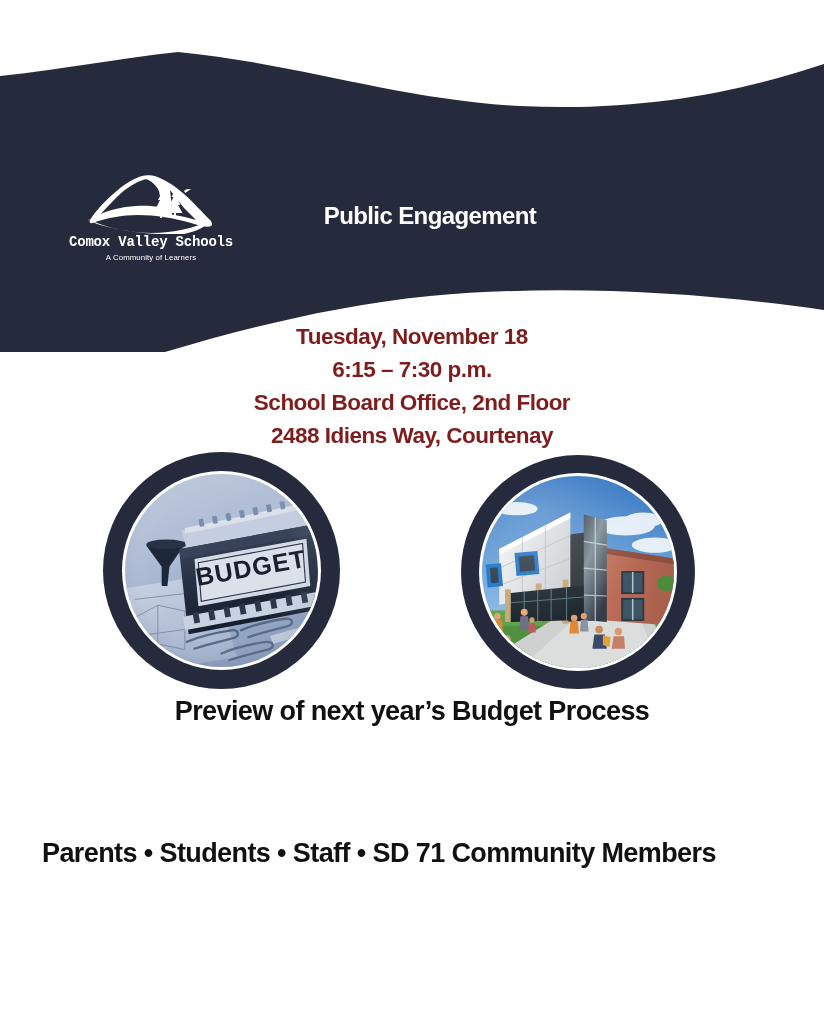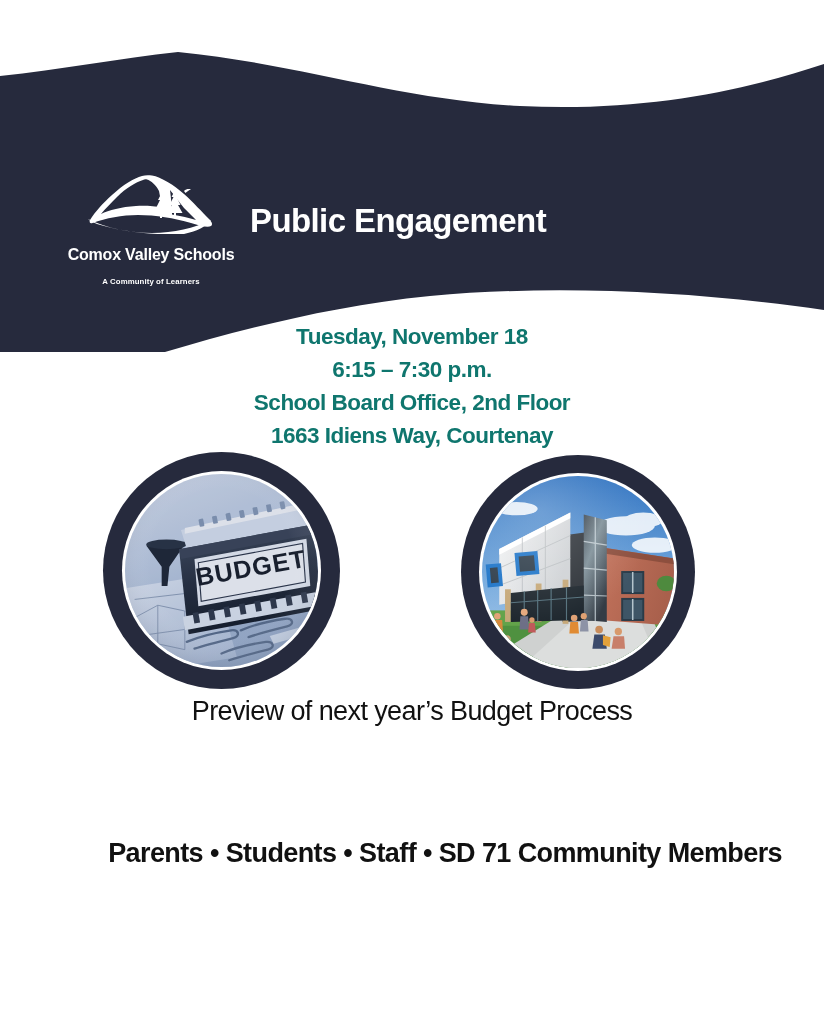--- a/index.html
+++ b/index.html
@@ -42,61 +42,61 @@
     text-align: center;
   }
   #logo-mark {
     width: 130px;
     height: 62px;
     margin: 0 auto;
     display: block;
   }
   #logo-name {
     color: #ffffff;
-    font-size: 16px;
+    font-size: 14px;
     font-weight: bold;
     letter-spacing: -0.2px;
-    margin-top: 12px;
+    margin-top: 0;
     white-space: nowrap;
-    font-family: Liberation Sans, sans-serif;
+    font-family: Liberation Mono, monospace;
   }
   #logo-tagline {
     color: #ffffff;
     font-size: 7.8px;
-    font-weight: bold;
+    font-weight: normal;
     letter-spacing: 0.1px;
-    margin-top: 13px;
+    margin-top: 3px;
     white-space: nowrap;
   }
 
   
   #headline {
     position: absolute;
     left: 250px;
     top: 203px;
     width: 360px;
-    text-align: left;
+    text-align: center;
     color: #ffffff;
-    font-size: 33px;
+    font-size: 24px;
     line-height: 1.08;
     font-weight: bold;
     letter-spacing: -0.6px;
   }
   #headline .line {
     display: block;
   }
 
   
   #details {
     position: absolute;
     left: 132px;
     top: 320px;
     width: 560px;
     text-align: center;
-    color: #0f766e;
+    color: #7f1d1d;
     font-size: 22.5px;
     line-height: 1.47;
     font-weight: bold;
     letter-spacing: -0.5px;
   }
   #details .line {
     display: block;
     white-space: nowrap;
   }
 
@@ -146,35 +146,35 @@
   
   #agenda {
     position: absolute;
     left: 42px;
     top: 692px;
     width: 740px;
     text-align: center;
     color: #111111;
     font-size: 27px;
     line-height: 1.42;
-    font-weight: normal;
+    font-weight: bold;
     letter-spacing: -0.6px;
   }
   #agenda .line {
     display: block;
     white-space: nowrap;
   }
 
   
   #audience {
     position: absolute;
     left: 42px;
     top: 838px;
     width: 740px;
-    text-align: right;
+    text-align: left;
     color: #111111;
     font-size: 27px;
     font-weight: bold;
     letter-spacing: -0.6px;
     white-space: nowrap;
   }
 </style>
 </head>
 <body>
 
@@ -234,21 +234,21 @@
   </div>
 
   <div id="headline">
     <span class="line">Public Engagement</span>
   </div>
 
   <div id="details">
     <span class="line">Tuesday, November 18</span>
     <span class="line">6:15 – 7:30 p.m.</span>
     <span class="line">School Board Office, 2nd Floor</span>
-    <span class="line">1663 Idiens Way, Courtenay</span>
+    <span class="line">2488 Idiens Way, Courtenay</span>
   </div>
 
   <div class="photo-circle" id="photo-budget">
     <div class="photo-inner-ring">
       <div class="photo-art">
         <svg viewBox="0 0 200 200" preserveAspectRatio="xMidYMid slice" aria-hidden="true">
           <defs>
             <linearGradient id="deskGrad" x1="0" y1="0" x2="0.4" y2="1">
               <stop offset="0%" stop-color="#dfe6f1"></stop>
               <stop offset="45%" stop-color="#c6d3e6"></stop>

